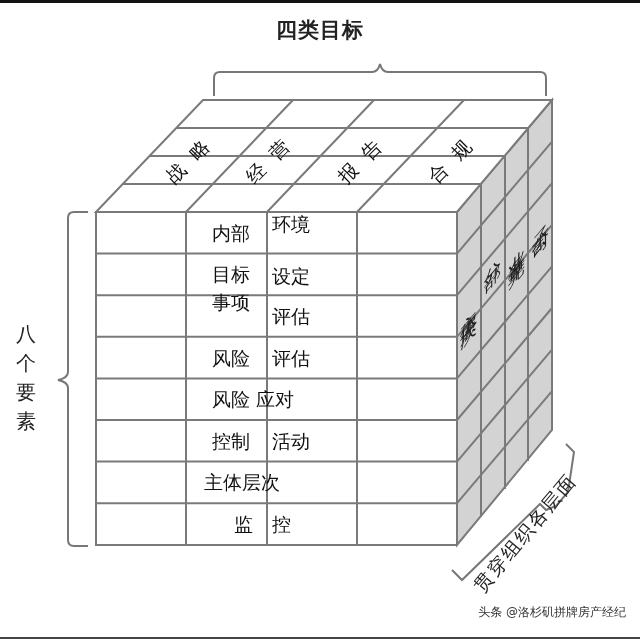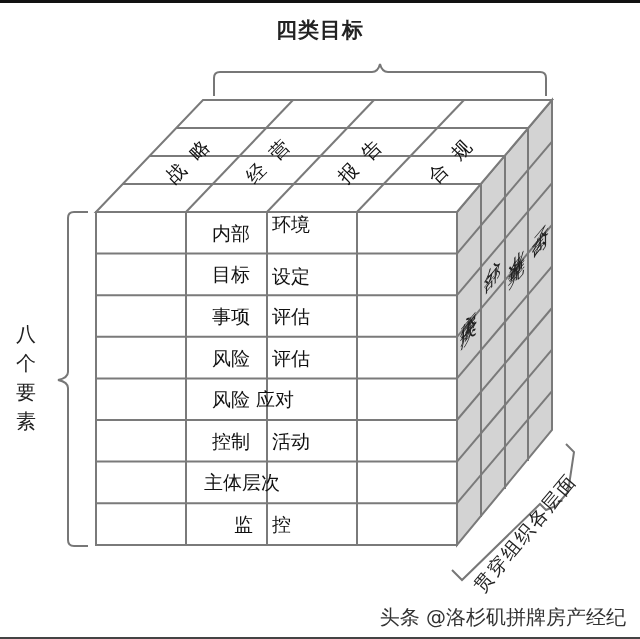--- a/index.html
+++ b/index.html
@@ -29,21 +29,21 @@
   }
   .side-label {
     position: absolute; font-size: 17px; color: #222; writing-mode: vertical-rl;
     letter-spacing: 4px; white-space: nowrap;
   }
   .diag-label {
     position: absolute; font-size: 19px; color: #222; white-space: nowrap;
     transform: rotate(-50deg); transform-origin: left bottom; letter-spacing: 2px;
   }
   .watermark {
-    position: absolute; right: 14px; top: 604px; font-size: 20px; color: #333;
+    position: absolute; right: 14px; top: 604px; font-size: 12px; color: #333;
   }
 </style>
 </head>
 <body>
 
 <div class="frame-top"></div>
 
 <div class="title">四类目标</div>
 
 <svg class="cube" width="640" height="639" viewBox="0 0 640 639">
@@ -98,21 +98,21 @@
 
 <div class="obj-label" style="left:160px; top:144px;">战略</div>
 <div class="obj-label" style="left:240px; top:144px;">经营</div>
 <div class="obj-label" style="left:332px; top:144px;">报告</div>
 <div class="obj-label" style="left:422px; top:144px;">合规</div>
 
 <div class="element-cell" style="left:212px; top:213px;">内部</div>
 <div class="element-cell" style="left:272px; top:204px;">环境</div>
 <div class="element-cell" style="left:212px; top:254px;">目标</div>
 <div class="element-cell" style="left:272px; top:256px;">设定</div>
-<div class="element-cell" style="left:212px; top:296px;">事项</div>
+<div class="element-cell" style="left:212px; top:282px;">事项</div>
 <div class="element-cell" style="left:272px; top:296px;">评估</div>
 <div class="element-cell" style="left:212px; top:338px;">风险</div>
 <div class="element-cell" style="left:272px; top:338px;">评估</div>
 <div class="element-cell" style="left:212px; top:379px;">风险</div>
 <div class="element-cell" style="left:256px; top:379px;">应对</div>
 <div class="element-cell" style="left:212px; top:421px;">控制</div>
 <div class="element-cell" style="left:272px; top:421px;">活动</div>
 <div class="element-cell" style="left:204px; top:462px;">主体层次</div>
 <div class="element-cell" style="left:234px; top:504px;">监</div>
 <div class="element-cell" style="left:272px; top:504px;">控</div>

